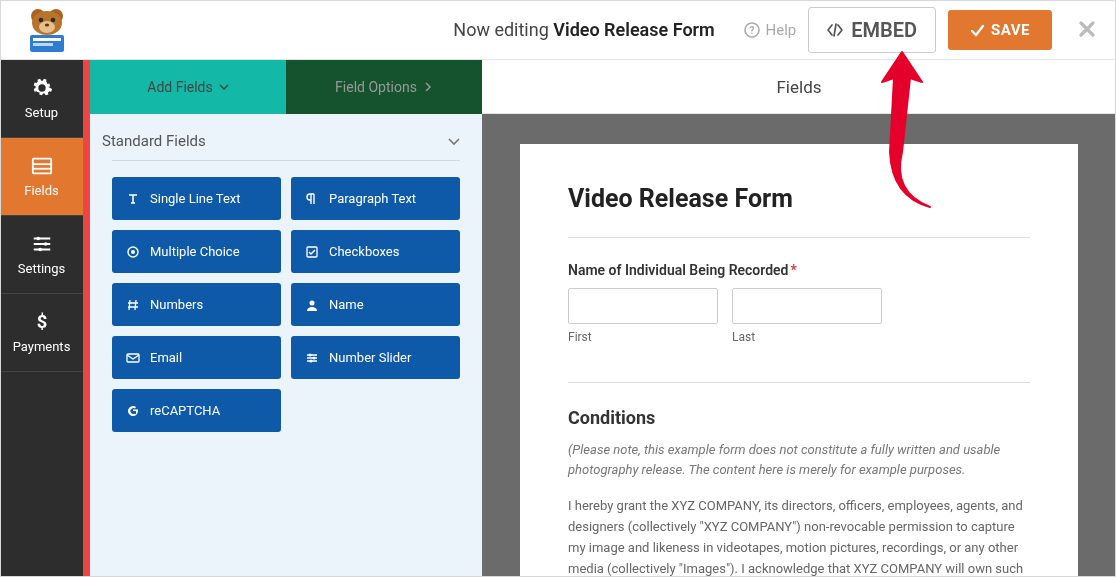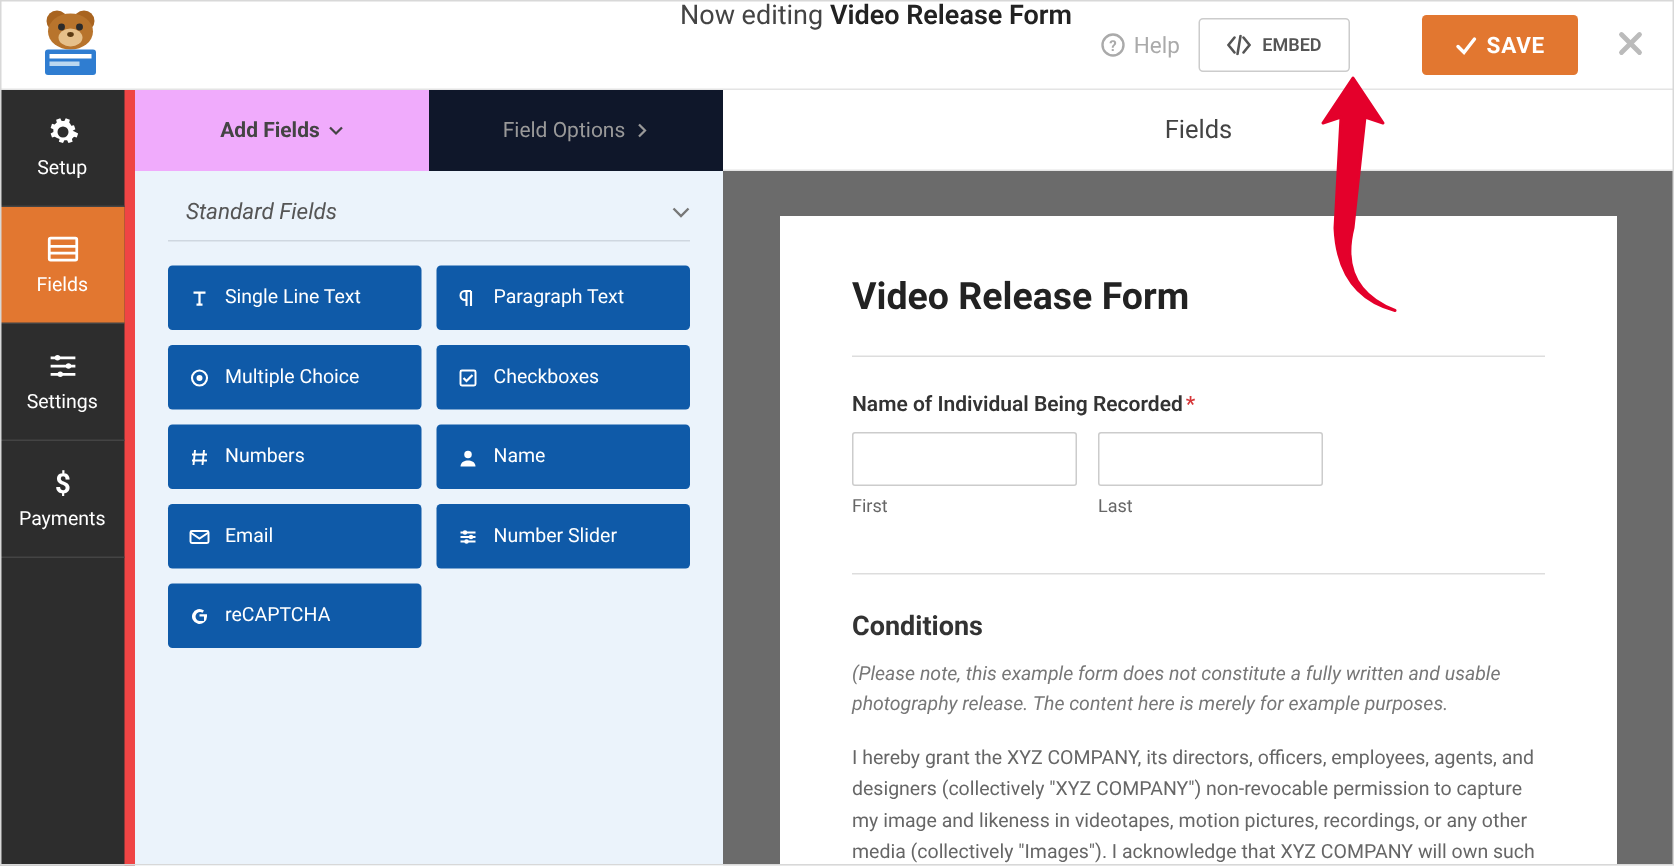--- a/index.html
+++ b/index.html
@@ -1,44 +1,44 @@
 <!DOCTYPE html>
 <html><head>
   <meta charset="utf-8">
   <style>
     * { margin: 0; padding: 0; box-sizing: border-box; font-family: -apple-system, BlinkMacSystemFont, "Segoe UI", Roboto, sans-serif; }
     body { width: 1116px; height: 577px; overflow: hidden; position: relative; background: #fff; }
     
     
-    .topbar { height: 60px; display: flex; align-items: flex-start; border-bottom: 1px solid #e4e4e4; position: relative; }
+    .topbar { height: 60px; display: flex; align-items: center; border-bottom: 1px solid #e4e4e4; position: relative; }
     .logo { width: 70px; height: 55px; display: flex; align-items: center; justify-content: center; margin-left: 12px; }
     .editing-title { flex: 1; text-align: center; font-size: 18px; color: #444; padding-right: 30px; }
     .editing-title strong { font-weight: 600; color: #222; }
     .topbar-right { position: absolute; right: 14px; top: 0; height: 60px; display: flex; align-items: center; gap: 12px; }
     .help-btn { display: flex; align-items: center; color: #aaa; font-size: 15px; background: none; border: none; cursor: pointer; gap: 6px; }
-    .embed-btn { display: flex; align-items: center; gap: 8px; padding: 10px 18px; background: #fff; border: 1px solid #ccc; border-radius: 3px; font-size: 12px; color: #555; font-weight: 600; cursor: pointer; }
-    .save-btn { display: flex; align-items: center; gap: 6px; padding: 11px 22px; background: #e27730; border: none; border-radius: 3px; font-size: 15px; color: #fff; font-weight: 700; cursor: pointer; letter-spacing: 0.5px; margin-left: 36px; }
+    .embed-btn { display: flex; align-items: center; gap: 8px; padding: 10px 18px; background: #fff; border: 1px solid #ccc; border-radius: 3px; font-size: 20px; color: #555; font-weight: 600; cursor: pointer; }
+    .save-btn { display: flex; align-items: center; gap: 6px; padding: 11px 22px; background: #e27730; border: none; border-radius: 3px; font-size: 15px; color: #fff; font-weight: 700; cursor: pointer; letter-spacing: 0.5px; }
     .close-btn { color: #ccc; font-size: 24px; background: none; border: none; cursor: pointer; margin-left: 8px; padding: 6px; font-weight: bold; }
     
     
     .main { display: flex; height: 517px; }
     .navrail { width: 90px; background: #2d2d2d; display: flex; flex-direction: column; border-right: 7px solid #ef4444; }
     .nav-item { height: 78px; display: flex; flex-direction: column; align-items: center; justify-content: center; gap: 6px; color: #fff; font-size: 13px; cursor: pointer; border-bottom: 1px solid #444; }
     .nav-item.active { background: #e27730; }
     .nav-item svg { width: 22px; height: 22px; fill: #fff; }
     
     
     .left-panel { width: 392px; background: #ebf3fb; display: flex; flex-direction: column; }
     .panel-tabs { display: flex; height: 54px; }
     .panel-tab { flex: 1; display: flex; align-items: center; justify-content: center; font-size: 14px; color: #444; gap: 6px; cursor: pointer; }
-    .panel-tab.active { background: #f0abfc; font-weight: 700; }
-    .panel-tab.inactive { background: #0f172a; color: #999; }
+    .panel-tab.active { background: #14b8a6; font-weight: 400; }
+    .panel-tab.inactive { background: #14532d; color: #999; }
     .panel-tab svg { width: 10px; height: 10px; fill: currentColor; }
     
-    .section-hdr { display: flex; justify-content: space-between; align-items: center; padding: 18px 22px 10px 34px; color: #555; font-size: 15px; font-style: italic; }
+    .section-hdr { display: flex; justify-content: space-between; align-items: center; padding: 18px 22px 10px 12px; color: #555; font-size: 15px; }
     .section-hdr svg { width: 12px; height: 12px; fill: #777; }
     .hr { height: 1px; background: #cfd7e0; margin: 0 22px 16px 22px; }
     
     .field-grid { display: grid; grid-template-columns: 1fr 1fr; gap: 10px; padding: 0 22px; }
     .field-btn { background: #0f5aa8; color: #fff; border: none; border-radius: 3px; padding: 14px 14px; font-size: 13px; display: flex; align-items: center; gap: 10px; cursor: pointer; text-align: center; }
     .field-btn svg { width: 14px; height: 14px; fill: #fff; flex-shrink: 0; }
     .field-btn.wide { grid-column: 1 / -1; max-width: 49%; }
     
     
     .preview-wrap { flex: 1; background: #fff; display: flex; flex-direction: column; overflow: hidden; }

